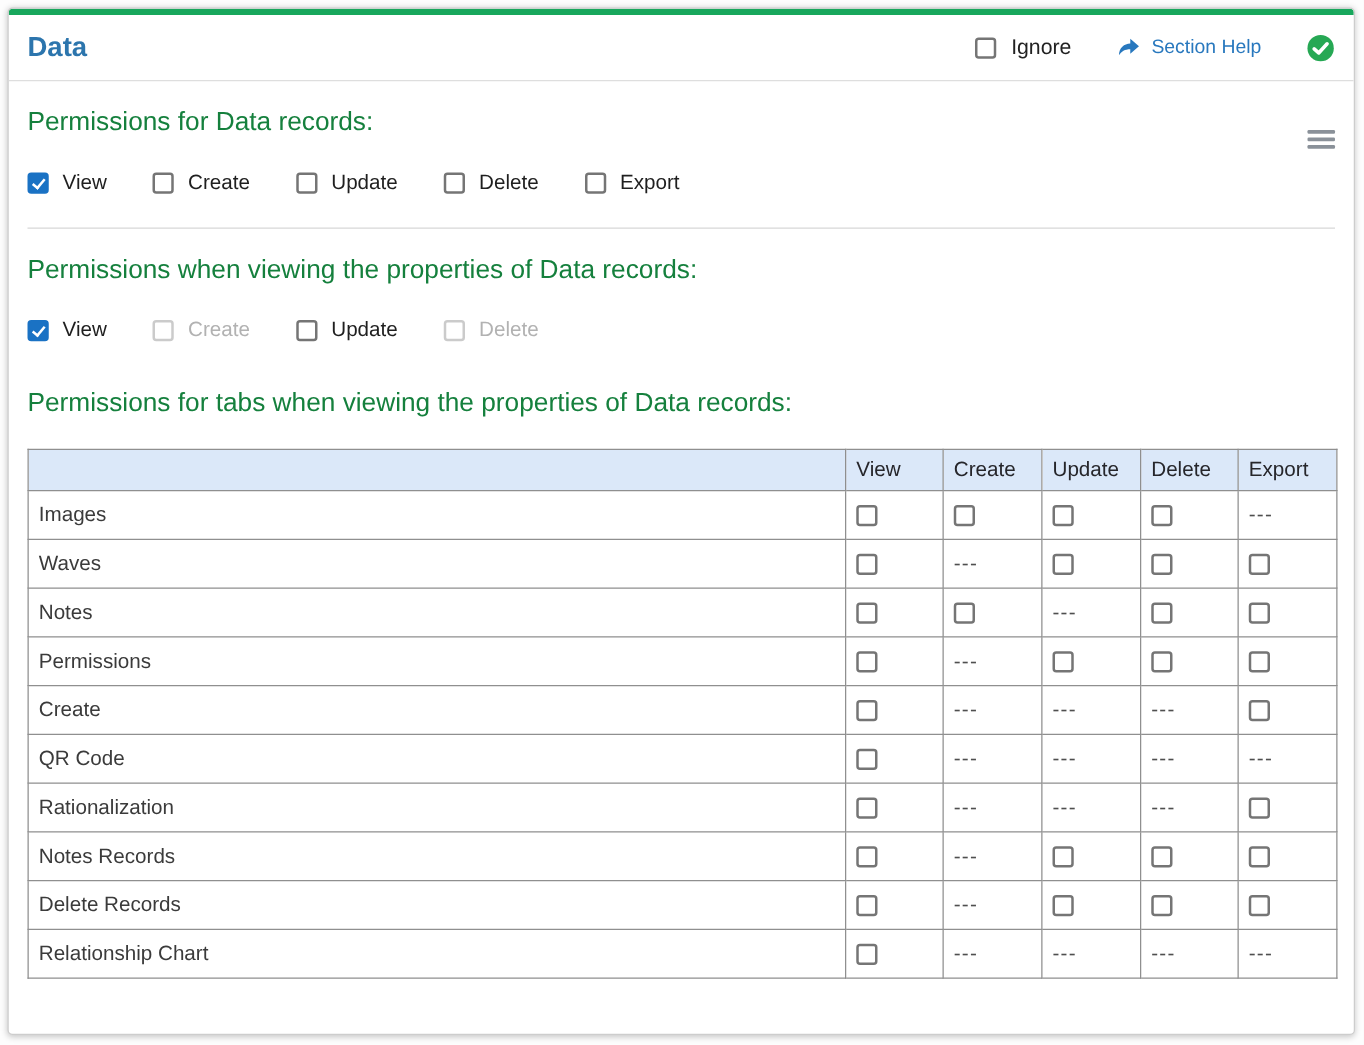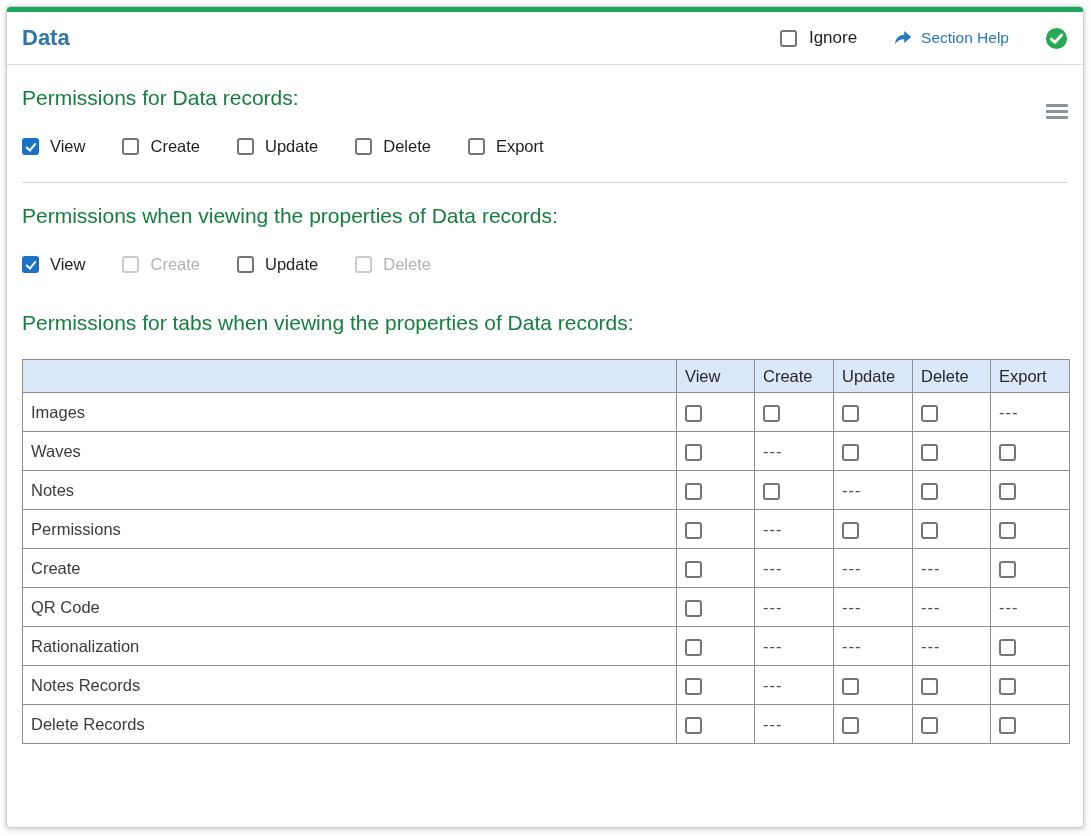--- a/index.html
+++ b/index.html
@@ -223,17 +223,25 @@
               <td><span class="cb"></span></td>
             </tr>
             <tr>
               <td>Delete Records</td>
               <td><span class="cb"></span></td>
               <td class="dash-cell">---</td>
               <td><span class="cb"></span></td>
               <td><span class="cb"></span></td>
               <td><span class="cb"></span></td>
             </tr>
+            <tr>
+              <td>Relationship Chart</td>
+              <td><span class="cb"></span></td>
+              <td class="dash-cell">---</td>
+              <td class="dash-cell">---</td>
+              <td class="dash-cell">---</td>
+              <td class="dash-cell">---</td>
+            </tr>
           </tbody>
       </table>
     </div>
   </div>
 </div>
 
 </body></html>

